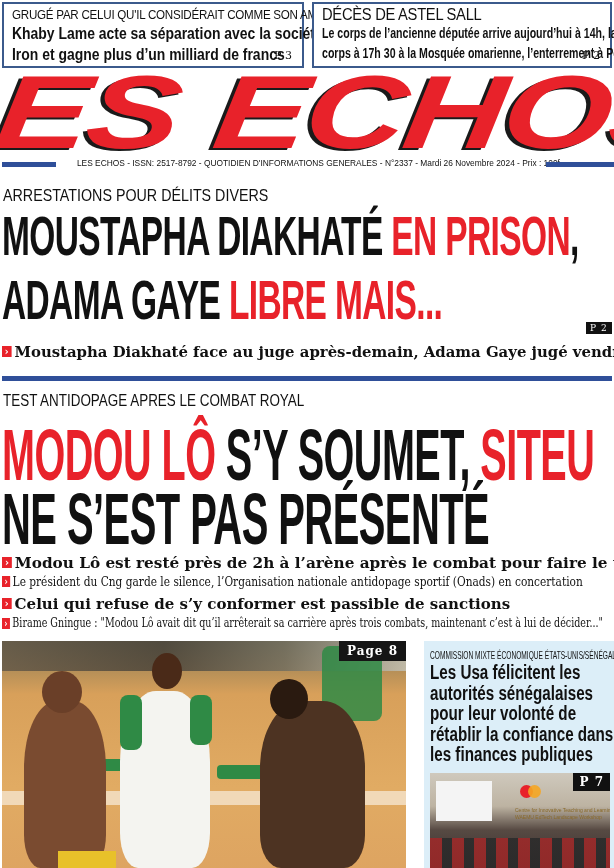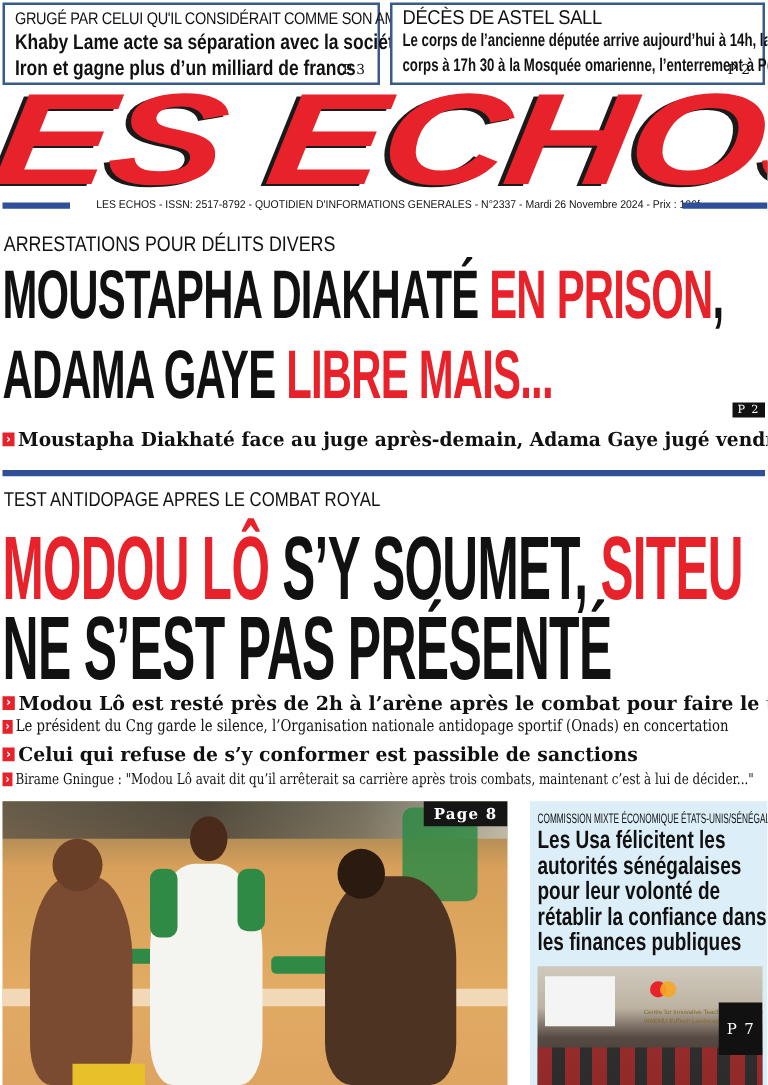--- a/index.html
+++ b/index.html
@@ -80,21 +80,21 @@
   .sidebar .title { position: absolute; left: 6px; top: 21px; width: 240px; font-size: 20px; line-height: 20.5px; font-weight: bold; transform: scaleX(0.76); transform-origin: left; }
   .sidebar .title span { display: block; white-space: nowrap; }
   .conf { position: absolute; left: 6px; top: 132px; width: 180px; height: 95px; background: linear-gradient(180deg,#cfc9bd 0%,#bdb3a2 35%,#574a43 60%,#3a3030 100%); overflow: hidden; }
   .conf .screen { position: absolute; left: 6px; top: 8px; width: 56px; height: 40px; background: #f4f4f4; }
   .conf .mc { position: absolute; left: 90px; top: 12px; width: 22px; height: 13px; }
   .conf .mc i { position: absolute; top: 0; width: 13px; height: 13px; border-radius: 50%; }
   .conf .mc i.a { left: 0; background: #e8222a; }
   .conf .mc i.b { left: 8px; background: #f5a623; opacity: .9; }
   .conf .wtxt { position: absolute; left: 85px; top: 34px; font-size: 5px; color: #8a6a2a; white-space: nowrap; line-height: 7px; }
   .conf .chairs { position: absolute; left: 0; bottom: 0; width: 100%; height: 30px; background: repeating-linear-gradient(90deg,#a02828 0 12px,#2a2a2a 12px 22px); opacity: .85; }
-  .conf .ptag { right: 0; top: 0; font-size: 12px; padding: 14px 6px; font-weight: normal; margin-top: 29px; }
+  .conf .ptag { right: 0; top: 0; font-size: 12px; padding: 2px 6px; font-weight: bold; }
 </style>
 </head>
 <body>
 
 <div class="teaser left">
   <div class="kicker">GRUGÉ PAR CELUI QU'IL CONSIDÉRAIT COMME SON AMI</div>
   <div class="body">Khaby Lame acte sa séparation avec la société</div>
   <div class="body">Iron et gagne plus d’un milliard de francs</div>
   <div class="pg">P 3</div>
 </div>

